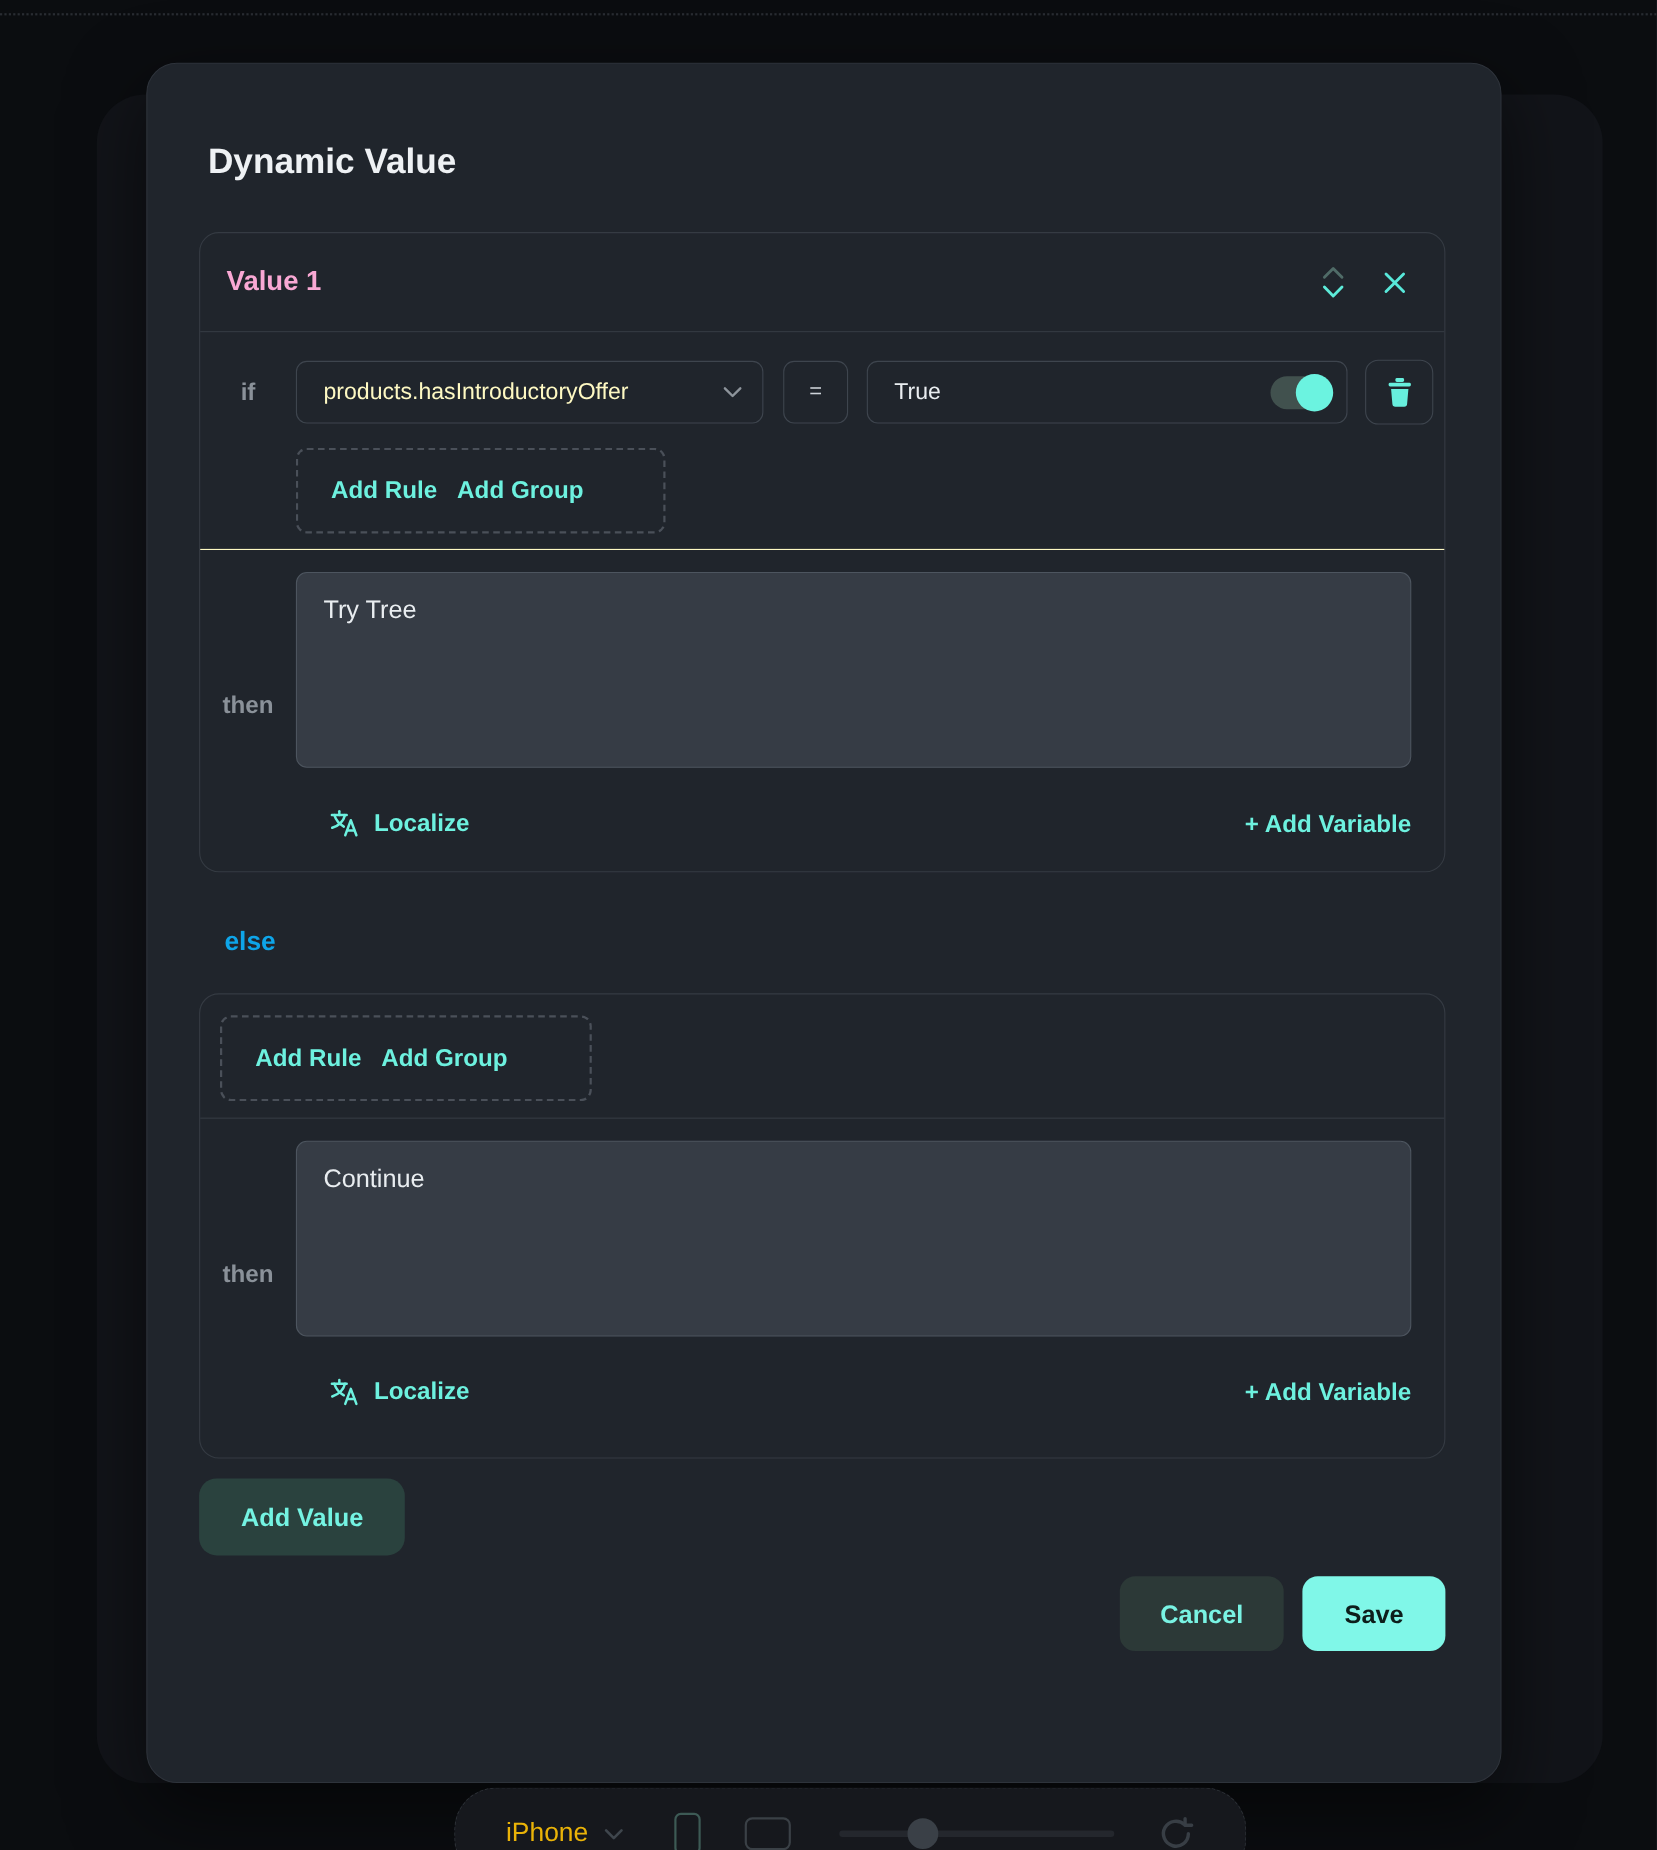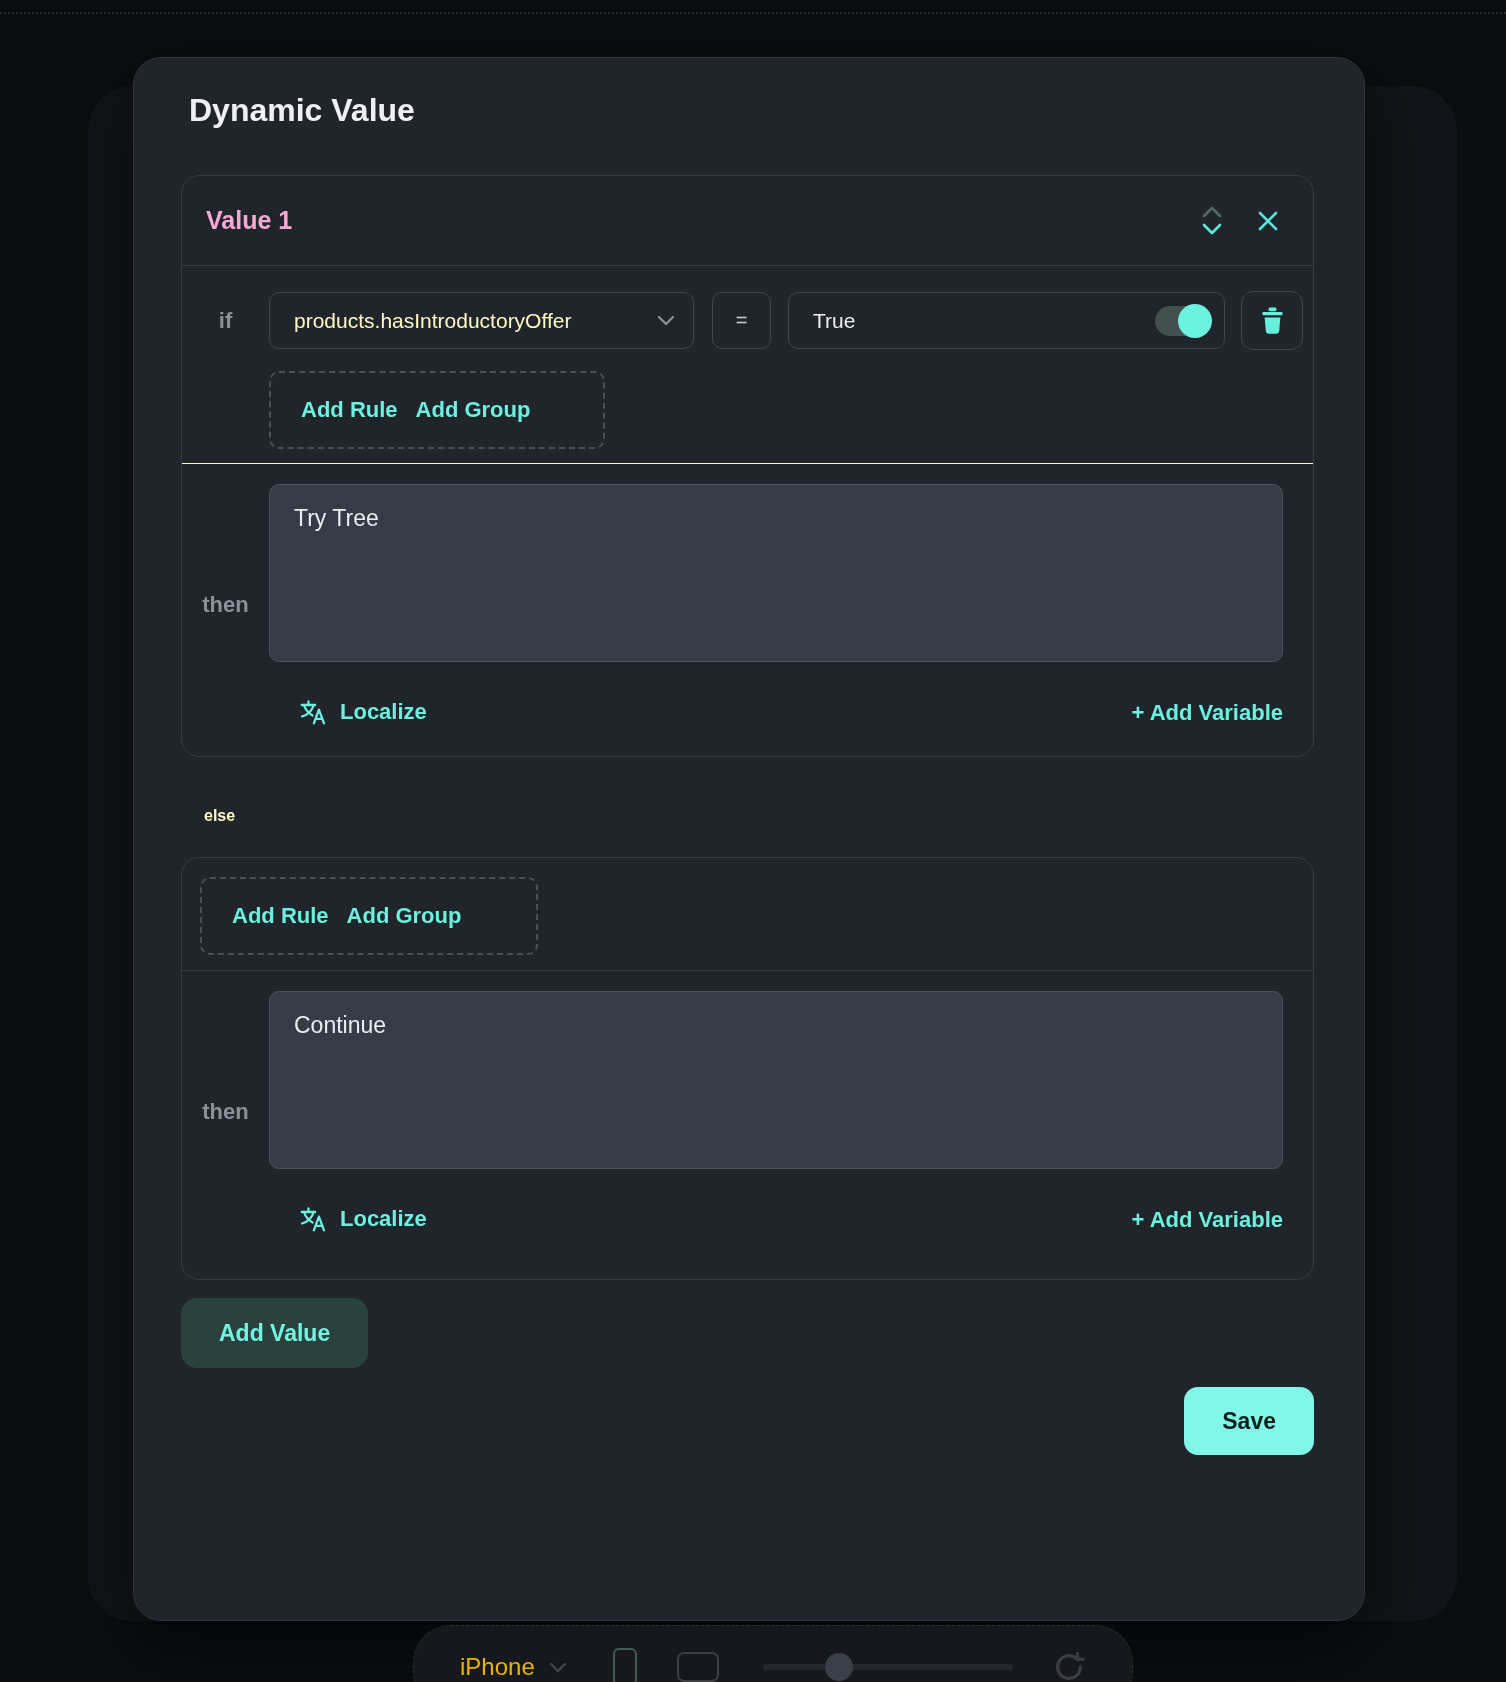--- a/index.html
+++ b/index.html
@@ -10,21 +10,21 @@
     position:relative;
     overflow:hidden;
     color:#e8ecef;
   }
   .dotted-top { position:absolute; top:12px; left:0; right:0; border-top:2px dotted #363a41; opacity:.7; }
   .frame { position:absolute; left:88px; top:86px; width:1369px; height:1535px; background:#121419; border-radius:44px; }
 
   .modal {
     position:absolute; left:133px; top:57px; width:1232px; height:1564px;
     background:#20252c; border:1px solid #2e333b; border-radius:28px;
-    padding:32px 50px 0 47px; box-shadow:0 24px 70px rgba(0,0,0,.55);
+    padding:68px 50px 0 47px; box-shadow:0 24px 70px rgba(0,0,0,.55);
   }
   .modal-title { font-size:32px; font-weight:700; color:#eef1f4; line-height:40px; margin-left:8px; }
 
   .card { border:1px solid #353b43; border-radius:18px; background:transparent; }
   .card1 { margin-top:45px; }
   .card2 { }
   .card-header { height:90px; display:flex; align-items:center; padding:0 33px 0 24px; border-bottom:1px solid #353b43; }
   .card2 .card-header { height:92px; }
   .card-title { font-size:25px; font-weight:700; color:#f9a8d4; }
   .muted { color:#8a9199; }
@@ -55,21 +55,21 @@
 
   .then-area { display:flex; padding:20px 30px 30px 0; }
   .then-area2 { padding-bottom:46px; }
   .label-col-then { width:87px; flex:none; display:flex; align-items:center; justify-content:center; color:#8a9199; font-size:22px; font-weight:600; }
   .then-body { flex:1; }
   .ta { display:block; width:100%; height:178px; background:#363c45; border:1px solid #4d555f; border-radius:10px; color:#e9edf0; font-size:23px; font-family:inherit; padding:20px 24px; resize:none; outline:none; }
   .loc-row { display:flex; align-items:flex-end; margin-top:24px; padding-left:30px; height:40px; }
   .loc-left { display:flex; align-items:center; gap:13px; cursor:pointer; }
   .add-var { margin-left:auto; }
 
-  .else-label { margin:50px 0 32px 23px; color:#fef9c3; font-size:16px; font-weight:600; }
+  .else-label { margin:50px 0 32px 23px; color:#0ea5e9; font-size:24px; font-weight:600; }
 
   .add-value-btn { margin-top:18px; display:inline-flex; align-items:center; height:70px; padding:0 38px; background:#2a423e; color:#74f3e2; font-size:23px; font-weight:700; border:none; border-radius:16px; cursor:pointer; font-family:inherit; }
   .footer { display:flex; justify-content:flex-end; align-items:center; gap:17px; margin-top:19px; }
   .btn { height:68px; border:none; border-radius:14px; font-size:23px; font-weight:700; cursor:pointer; font-family:inherit; }
   .btn-cancel { padding:0 37px; background:#2c3937; color:#79f3e3; }
   .btn-save { padding:0 38px; background:#80f7e8; color:#0d1e1b; }
 
   .toolbar { position:absolute; left:413px; top:1625px; width:720px; height:84px; background:#16181d; border:1px dashed #2b2f35; border-radius:38px; display:flex; align-items:center; padding:0 46px; z-index:2; }
   .tb-device { display:flex; align-items:center; gap:14px; color:#eab308; font-size:24px; cursor:pointer; }
   .tb-phone { width:24px; height:38px; border:2px solid #3d5a55; border-radius:6px; margin-left:46px; flex:none; cursor:pointer; }
@@ -190,20 +190,21 @@
           </span>
           <span class="link add-var">+ Add Variable</span>
         </div>
       </div>
     </div>
   </div>
 
   <button class="add-value-btn">Add Value</button>
 
   <div class="footer">
+    <button class="btn btn-cancel">Cancel</button>
     <button class="btn btn-save">Save</button>
   </div>
 </div>
 
 <div class="toolbar">
   <span class="tb-device">
     <span>iPhone</span>
     <svg width="18" height="11" viewBox="0 0 18 11" fill="none" stroke="#3f464d" stroke-width="2.4" stroke-linecap="round" stroke-linejoin="round">
         <polyline points="2,2 9,9 16,2"></polyline>
       </svg>

